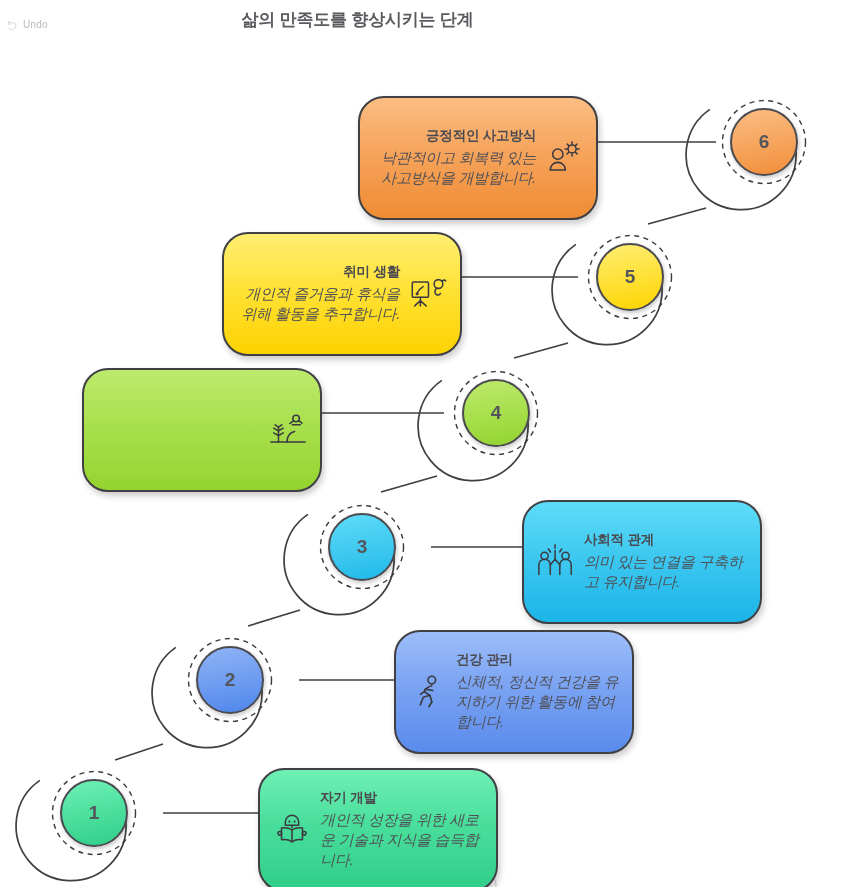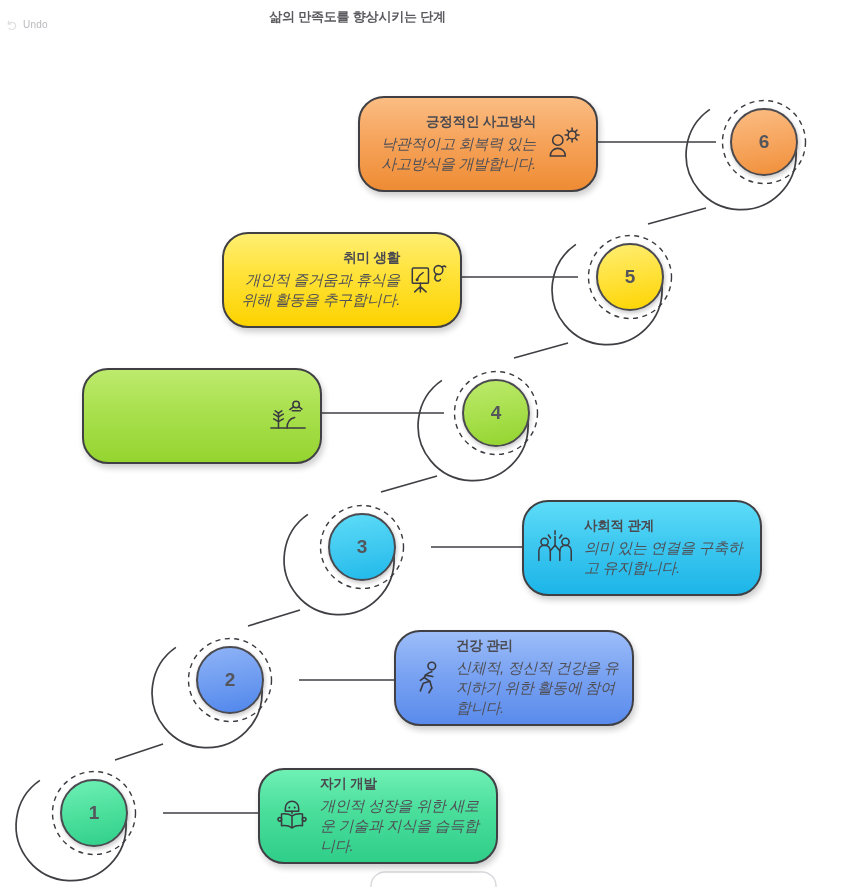--- a/index.html
+++ b/index.html
@@ -15,32 +15,32 @@
     display:flex;align-items:center;gap:4px;
     padding:16px 6px 0 6px;z-index:50;
   }
   .undo-ico{width:13px;height:13px;display:block;opacity:.45;}
   .undo-txt{font-size:10px;color:#b9b9bd;letter-spacing:.2px;line-height:1;}
 
   
   .title{
     position:absolute;left:0;top:8px;width:715px;
     text-align:center;
-    font-size:13px;font-weight:bold;color:#5a5a5f;
+    font-size:17px;font-weight:bold;color:#5a5a5f;
     letter-spacing:-.2px;
   }
 
   
   .stage{position:absolute;left:0;top:0;width:846px;height:887px;}
   .svg-layer{position:absolute;left:0;top:0;width:846px;height:887px;}
 
   
   .card{
     position:absolute;
-    width:240px;height:96px;
+    width:240px;height:124px;
     border-radius:26px;
     border:2px solid #3f3f44;
     box-sizing:border-box;
     box-shadow:2px 4px 6px rgba(0,0,0,.20);
     overflow:hidden;
   }
   .card-inner{
     position:absolute;left:0;top:0;right:0;bottom:0;
     display:flex;align-items:center;
     padding:0 12px;box-sizing:border-box;gap:8px;

